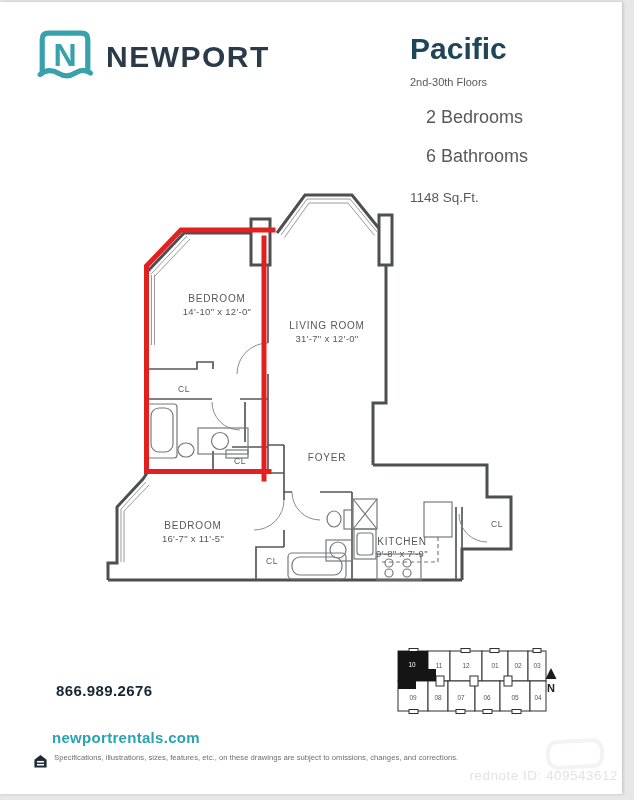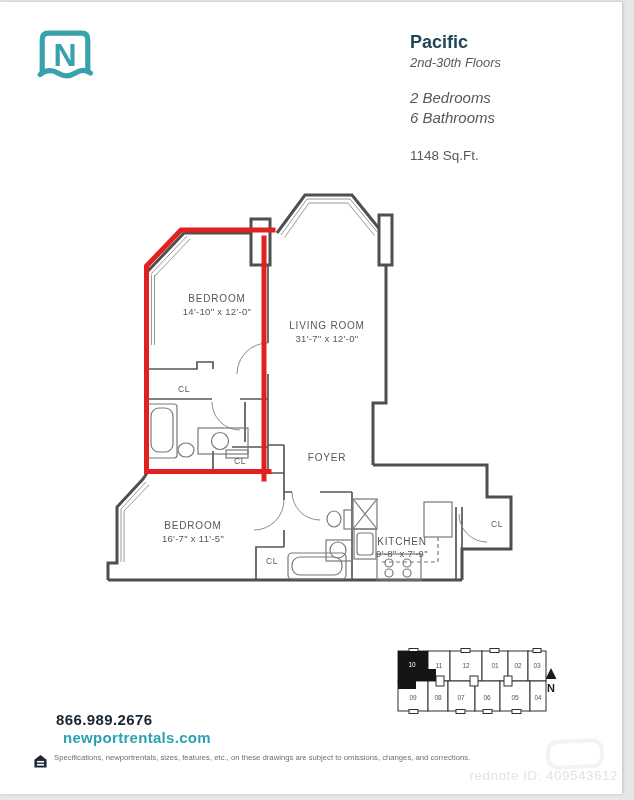--- a/index.html
+++ b/index.html
@@ -11,29 +11,29 @@
     position:absolute;left:0;top:2px;width:622px;height:792px;background:#ffffff;
     box-shadow:1px 0 3px rgba(0,0,0,.18);
   }
   
   .logo{position:absolute;left:36px;top:26px;width:58px;height:58px;}
   .wordmark{
     position:absolute;left:106px;top:38px;font-size:30px;font-weight:bold;
     letter-spacing:1.5px;color:#2a3a49;
   }
   .hdr-right{position:absolute;left:410px;top:30px;color:#57585b;}
-  .plan-name{font-size:18px;font-weight:bold;color:#1e4656;margin:0 0 2px 0;}
-  .floors{font-size:13px;margin:0 0 18px 0;font-style:italic;}
-  .bedbath{font-size:15px;line-height:1.3;margin:0;font-style:italic;}
+  .plan-name{font-size:30px;font-weight:bold;color:#1e4656;margin:0 0 10px 0;}
+  .floors{font-size:11px;margin:0 0 18px 0;}
+  .bedbath{font-size:18px;line-height:1.3;margin:16px;}
   .area{font-size:13.5px;margin-top:21px;}
   
   .plansvg{position:absolute;left:0;top:0;width:622px;height:792px;}
   
-  .phone{position:absolute;left:56px;top:709px;font-size:15px;font-weight:bold;color:#162531;letter-spacing:.4px;}
-  .site{position:absolute;left:63px;top:727px;font-size:15px;font-weight:bold;color:#2aa2b2;letter-spacing:.3px;}
+  .phone{position:absolute;left:56px;top:680px;font-size:15px;font-weight:bold;color:#162531;letter-spacing:.4px;}
+  .site{position:absolute;left:52px;top:727px;font-size:15px;font-weight:bold;color:#2aa2b2;letter-spacing:.3px;}
   .disclaimer{position:absolute;left:33px;top:751px;display:flex;gap:6px;width:520px;}
   .disclaimer .txt{font-size:7.7px;color:#6e6f72;line-height:1.35;}
   .eh-icon{flex:0 0 15px;margin-top:1px;}
   .blob{
     position:absolute;right:18px;top:737px;width:50px;height:22px;
     border:4px solid #f3f3f7;border-radius:12px;transform:rotate(-3deg);
   }
   .watermark{
     position:absolute;right:4px;top:766px;font-size:13.5px;font-weight:500;
     color:#e2e2e9;letter-spacing:.5px;
@@ -48,20 +48,21 @@
 </head>
 <body>
 
 <div class="page">
 
   <svg class="logo" viewBox="0 0 56 56">
     <path d="M 6 44 V 11 Q 6 5 12 5 H 44 Q 50 5 50 11 V 44" fill="none" stroke="#38a1ab" stroke-width="5"></path>
     <path d="M 4 45 Q 12 38 22 44 Q 30 48.5 38 43.5 Q 46 38.5 52.5 43.5" fill="none" stroke="#38a1ab" stroke-width="5" stroke-linecap="round"></path>
     <text x="28" y="37" text-anchor="middle" font-family="DejaVu Serif, serif" font-weight="bold" font-size="31" fill="#38a1ab">N</text>
   </svg>
+  <div class="wordmark">NEWPORT</div>
 
   <div class="hdr-right">
     <div class="plan-name">Pacific</div>
     <div class="floors">2nd-30th Floors</div>
     <div class="bedbath">2 Bedrooms</div>
     <div class="bedbath">6 Bathrooms</div>
     <div class="area">1148 Sq.Ft.</div>
   </div>
 
   <svg class="plansvg" viewBox="0 0 622 792">
@@ -207,19 +208,19 @@
   <div class="phone">866.989.2676</div>
   <div class="site">newportrentals.com</div>
 
   <div class="disclaimer">
     <svg class="eh-icon" viewBox="0 0 16 16" width="15" height="15">
       <path d="M 1.5 6.2 L 8 1 L 14.5 6.2 L 14.5 14.5 L 1.5 14.5 Z" fill="#1d2a36"></path>
       <rect x="4.2" y="7.4" width="7.6" height="1.7" fill="#fff"></rect>
       <rect x="4.2" y="10.6" width="7.6" height="1.7" fill="#fff"></rect>
     </svg>
     <div class="txt">
-      <div>Specifications, newportrentals, sizes, features, etc., on these drawings are subject to omissions, changes, and corrections.</div>
+      <div>Specifications, illustrations, sizes, features, etc., on these drawings are subject to omissions, changes, and corrections.</div>
     </div>
   </div>
 
   <div class="blob"></div>
   <div class="watermark">rednote ID: 409543612</div>
 </div>
 
 </body></html>

